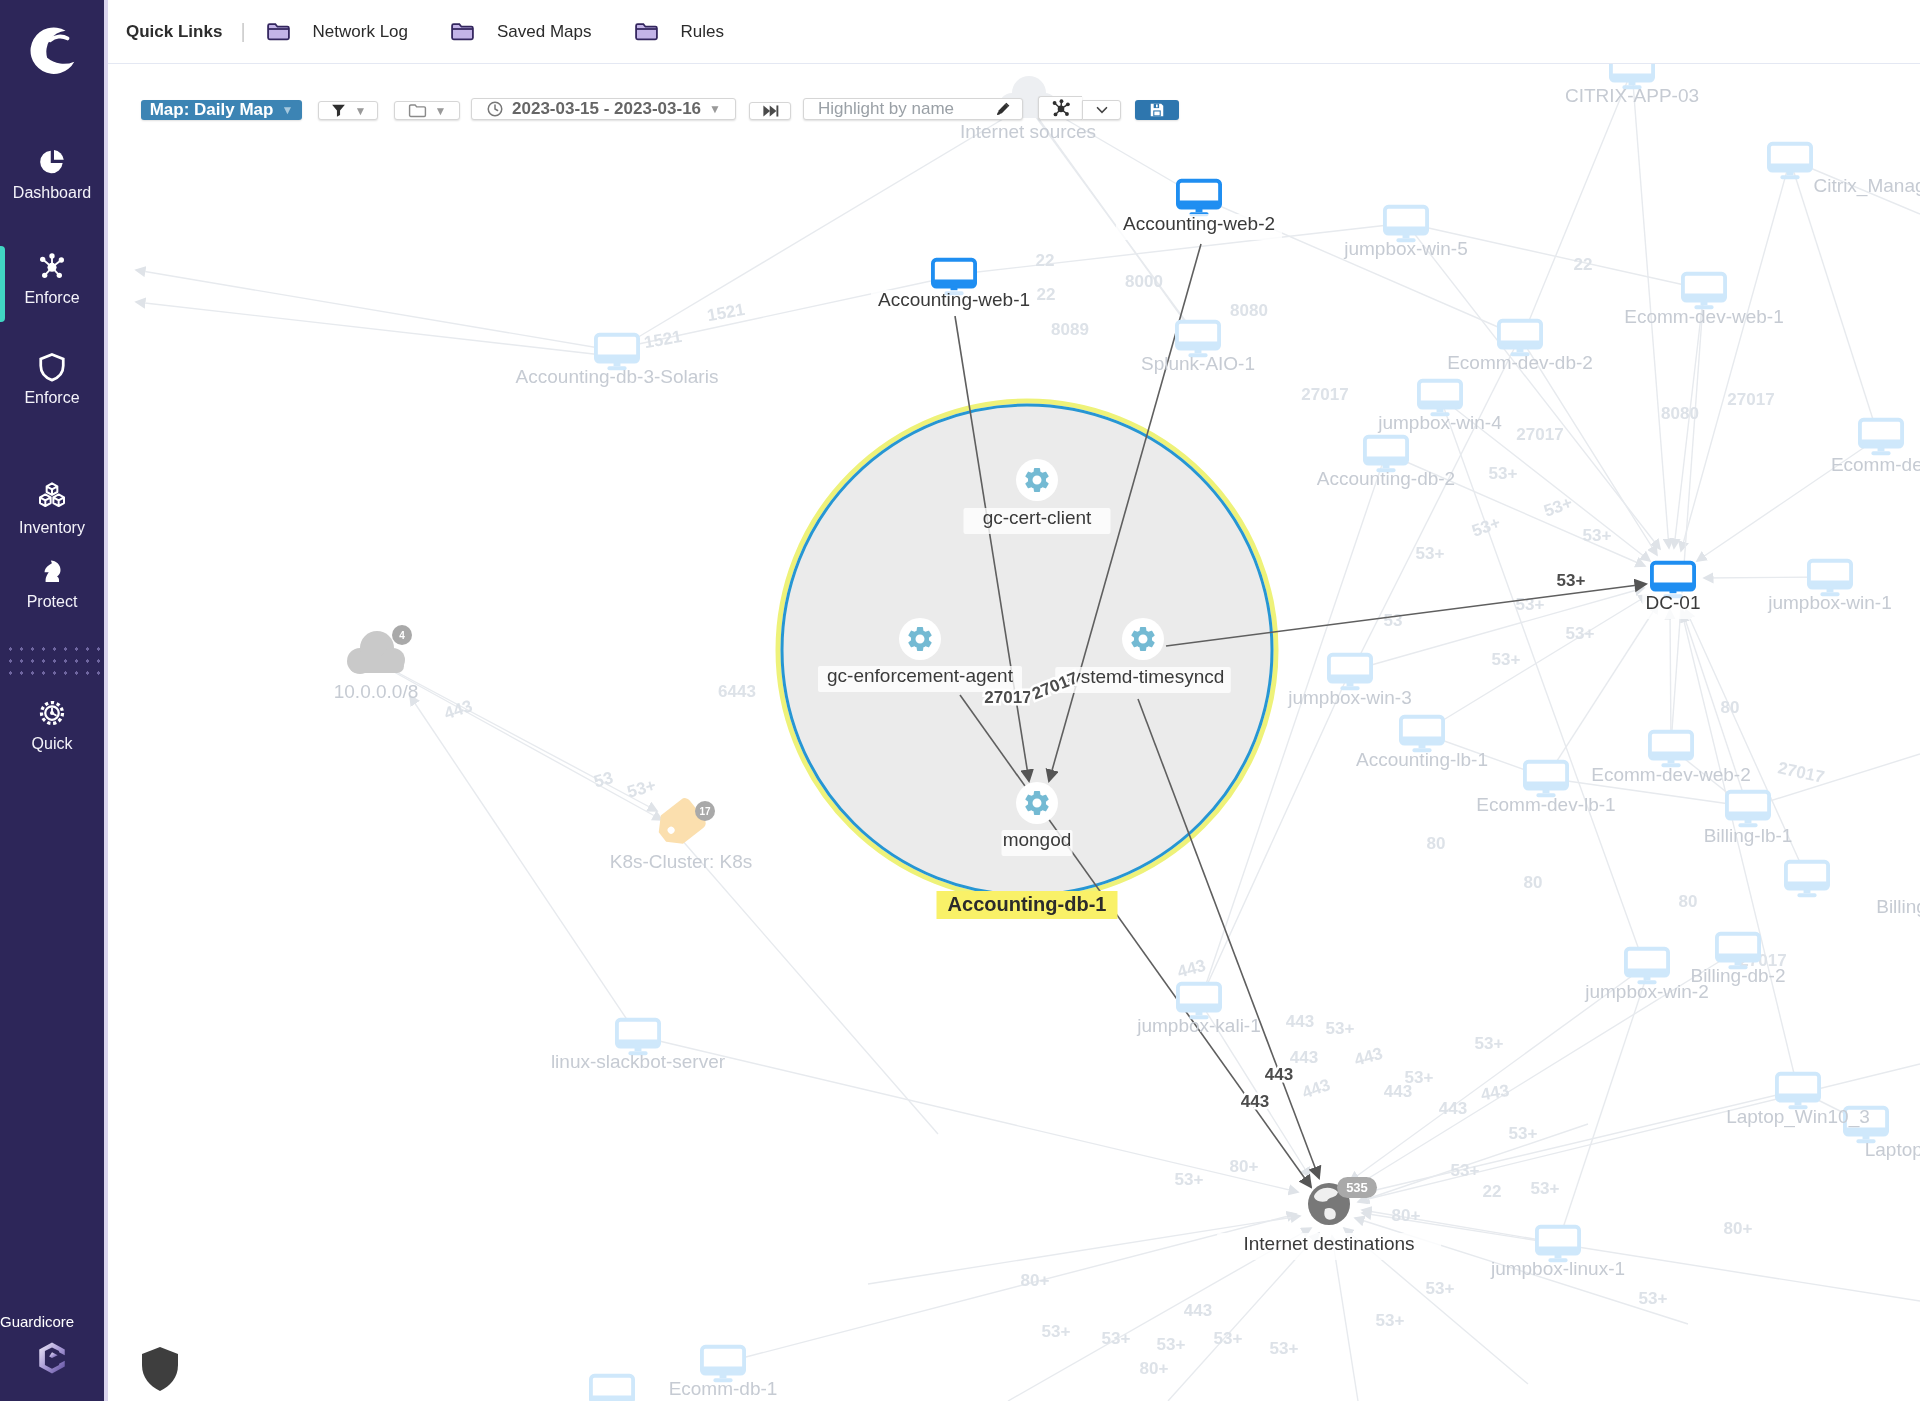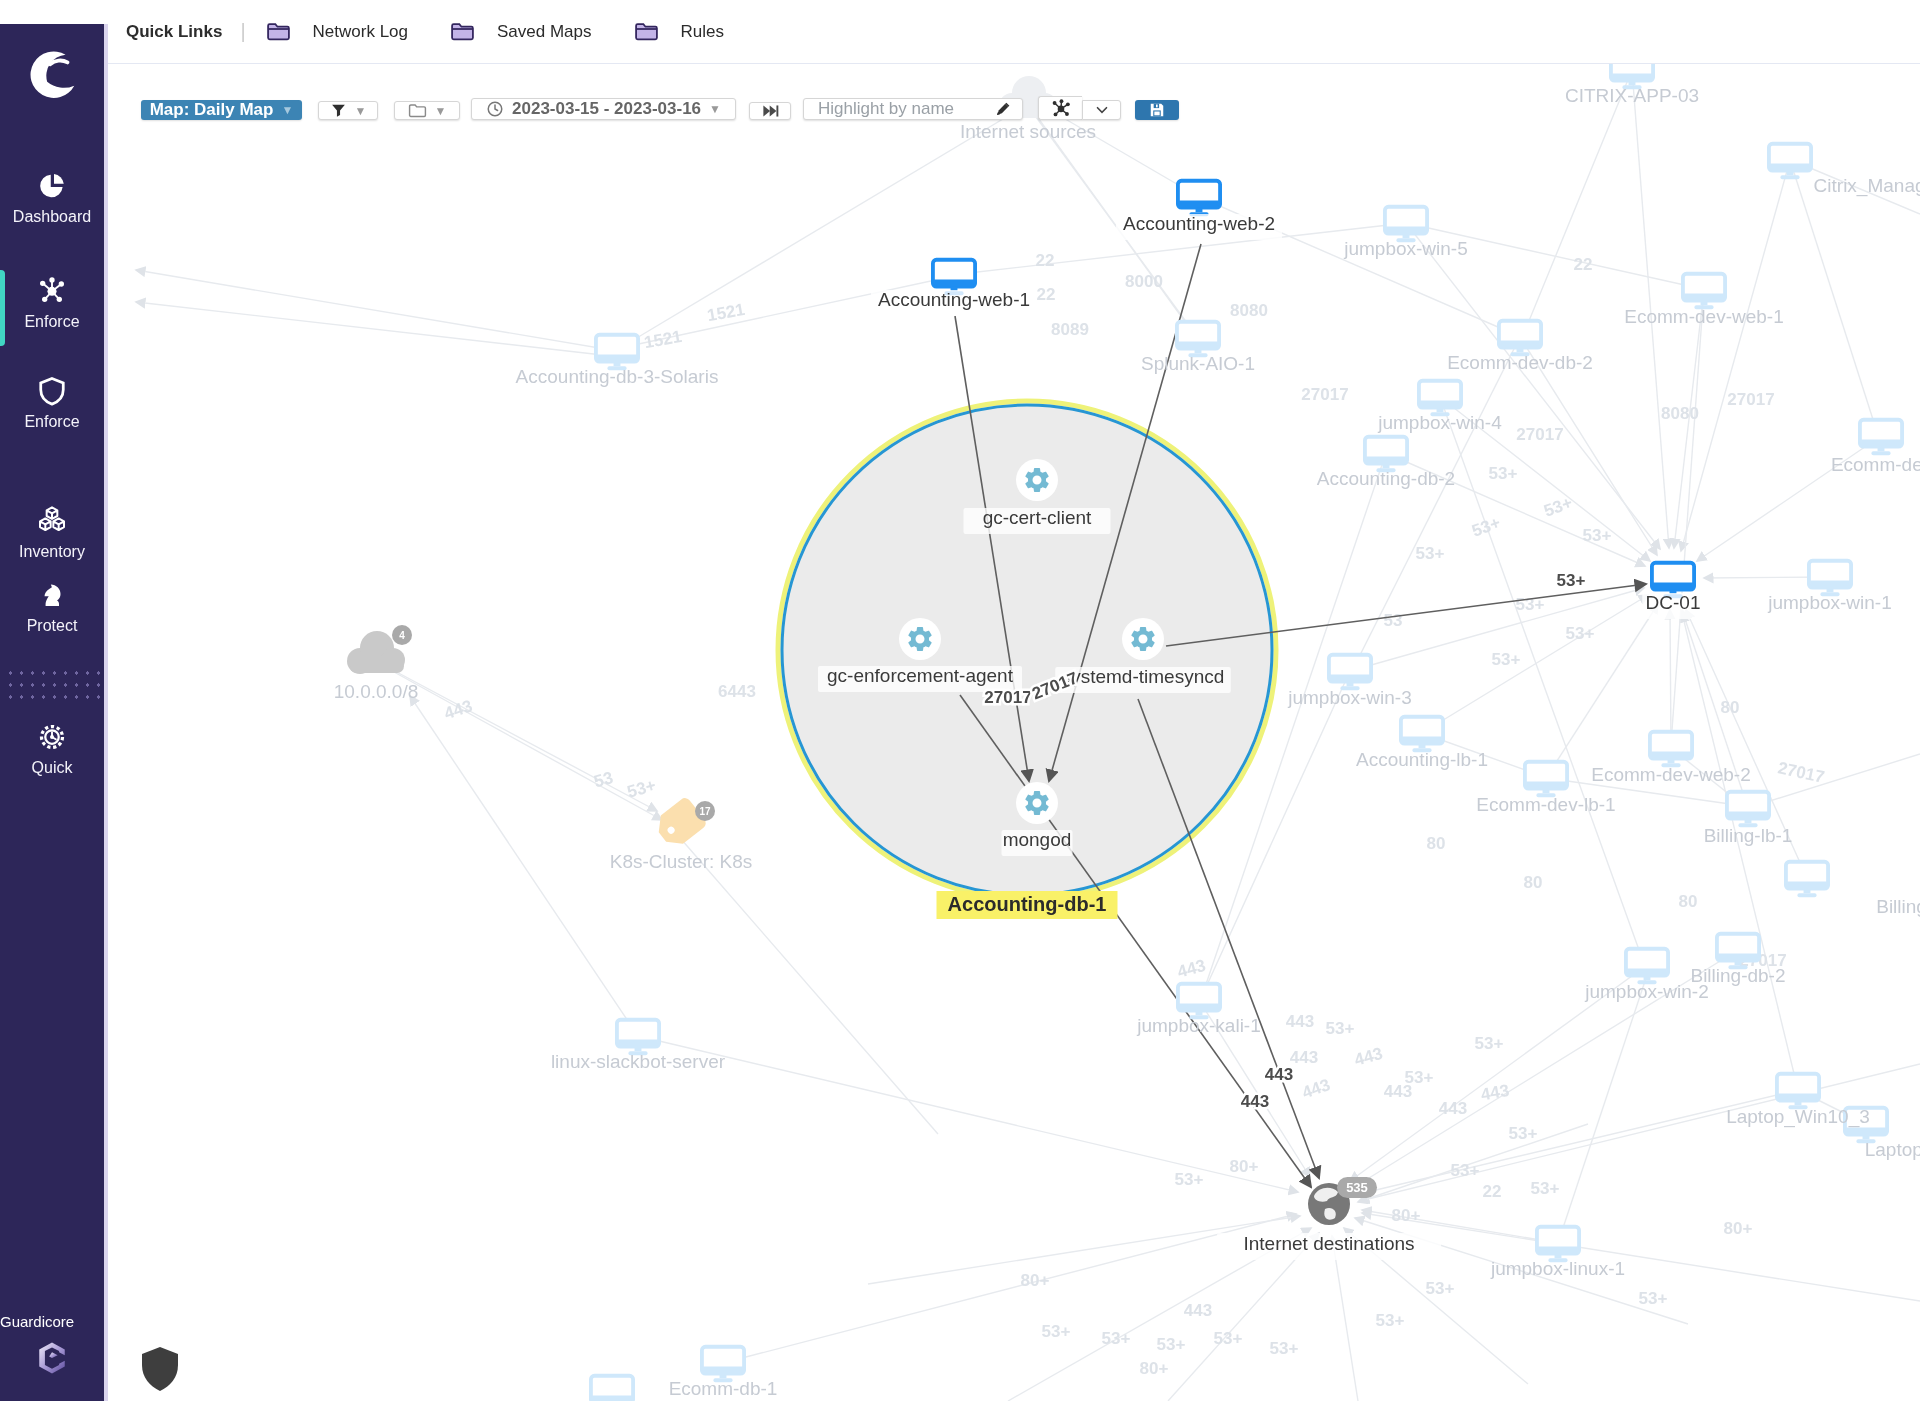--- a/index.html
+++ b/index.html
@@ -1,19 +1,19 @@
 <!DOCTYPE html>
 <html><head>
 <meta charset="utf-8">
 <style>
   html,body{margin:0;padding:0;}
   body{width:1920px;height:1401px;position:relative;overflow:hidden;background:#fff;
        font-family:"Liberation Sans",sans-serif;}
   
-  .sidebar{position:absolute;left:0;top:0;bottom:0;width:108px;background:#2d2659;z-index:10;margin-top:24px;}
+  .sidebar{position:absolute;left:0;top:0;bottom:0;width:108px;background:#2d2659;z-index:10;}
   .sidebar .edge{position:absolute;right:0;top:0;bottom:0;width:4px;background:#dbd5ee;}
   .logo-box{position:absolute;top:8px;left:0;width:104px;height:84px;display:flex;align-items:center;justify-content:center;}
   .nav-item{position:absolute;left:0;width:104px;text-align:center;color:#f4f3fa;font-size:16px;cursor:pointer;}
   .nav-item svg{display:block;margin:0 auto 7px auto;}
   .active-bar{position:absolute;left:0;top:246px;width:5px;height:76px;background:#41d6c3;border-radius:0 4px 4px 0;}
   .dots{position:absolute;left:2px;top:641px;width:102px;height:34px;
         background-image:radial-gradient(#6f66a0 1.4px, transparent 1.6px);
         background-size:11px 12px;background-position:3px 2px;}
   .brand{position:absolute;left:0;bottom:24px;width:104px;text-align:left;color:#fff;font-size:15px;}
   .brand svg{display:block;margin:9px auto 0 auto;}

